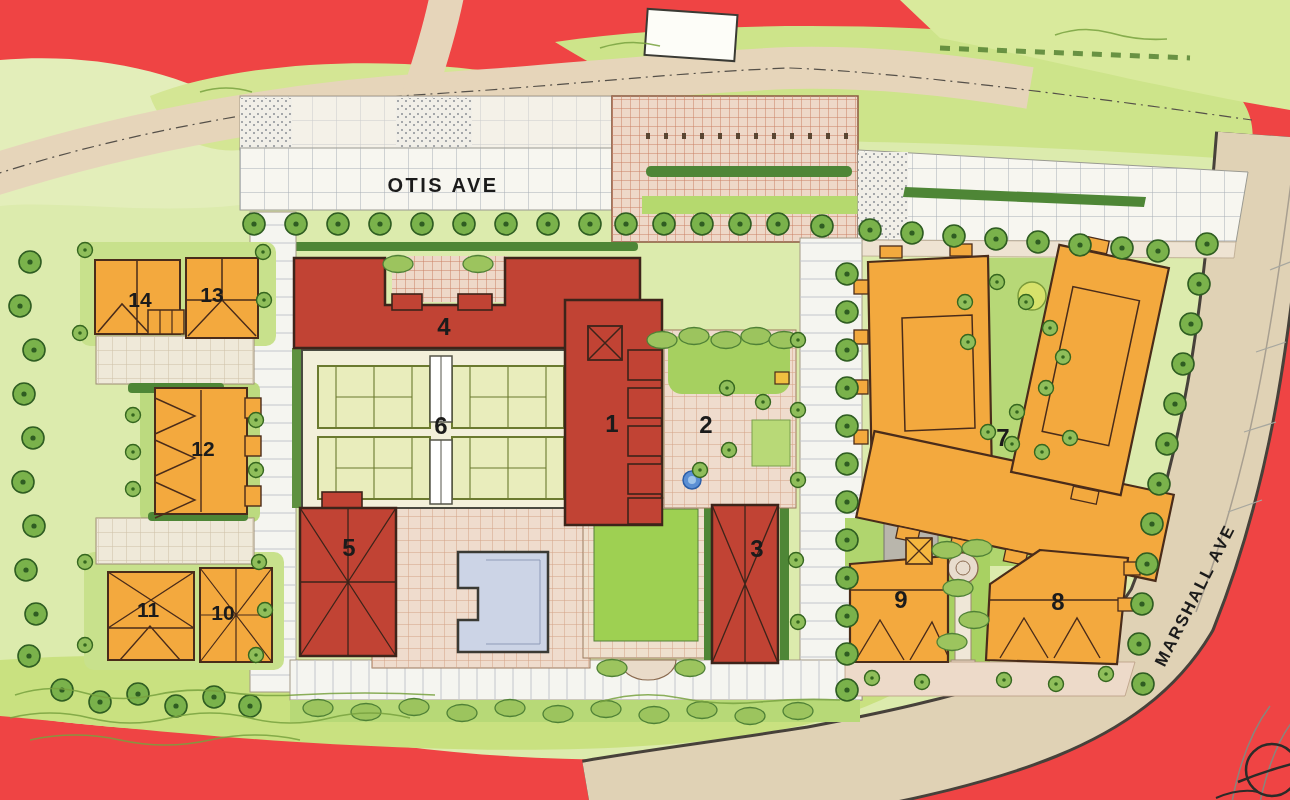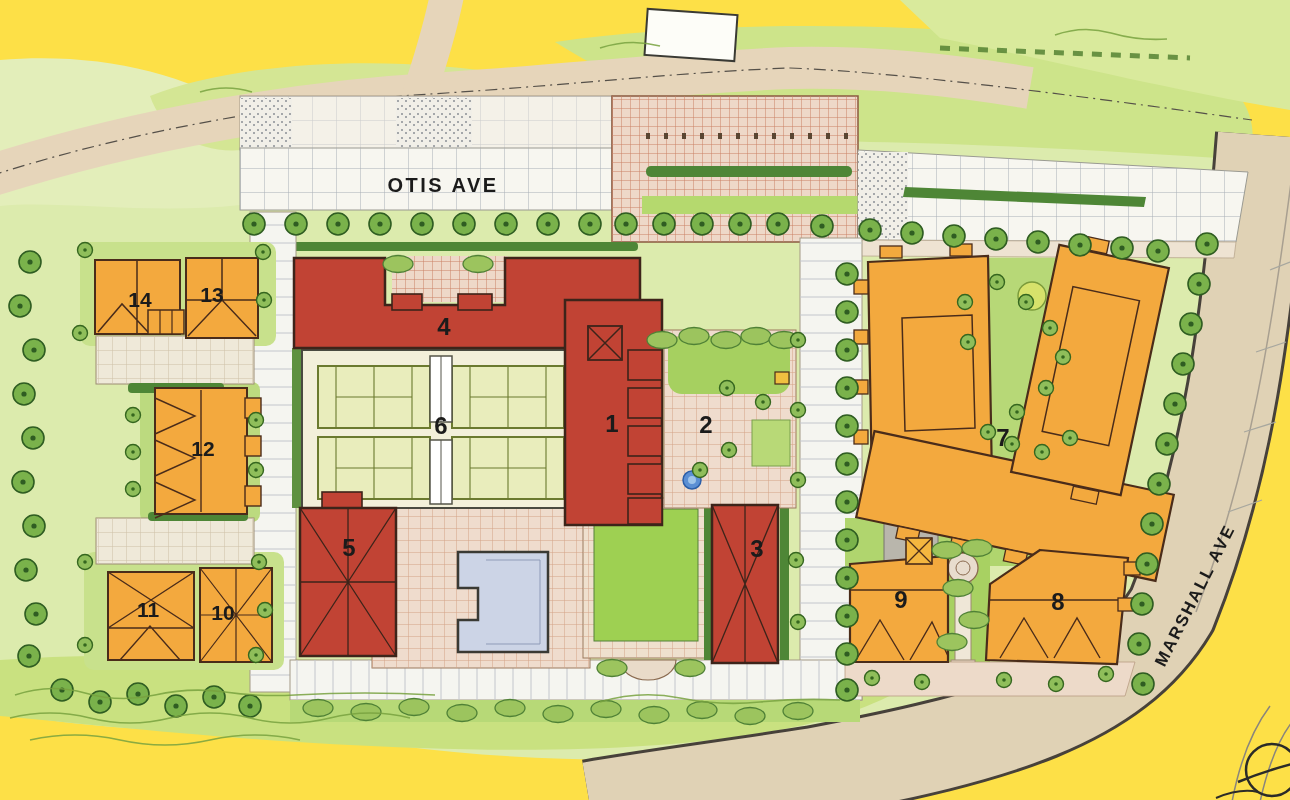--- a/index.html
+++ b/index.html
@@ -1,16 +1,16 @@
 <!DOCTYPE html>
 <html><head>
 <meta charset="utf-8">
 <style>
   html,body{margin:0;padding:0;background:#ffffff;}
-  #stage{position:relative;width:1290px;height:800px;background:#fde047;overflow:hidden;}
+  #stage{position:relative;width:1290px;height:800px;background:#ef4444;overflow:hidden;}
   #stage svg{position:absolute;left:0;top:0;}
   svg text{font-family:"Liberation Sans",sans-serif;font-weight:bold;fill:#1b1b1b;}
   .bnum{font-size:24px;}
   .bnum-sm{font-size:21px;}
   .street{font-size:20px;letter-spacing:2.5px;}
   .street-rot{font-size:17px;letter-spacing:2px;}
 </style>
 </head>
 <body>
 

